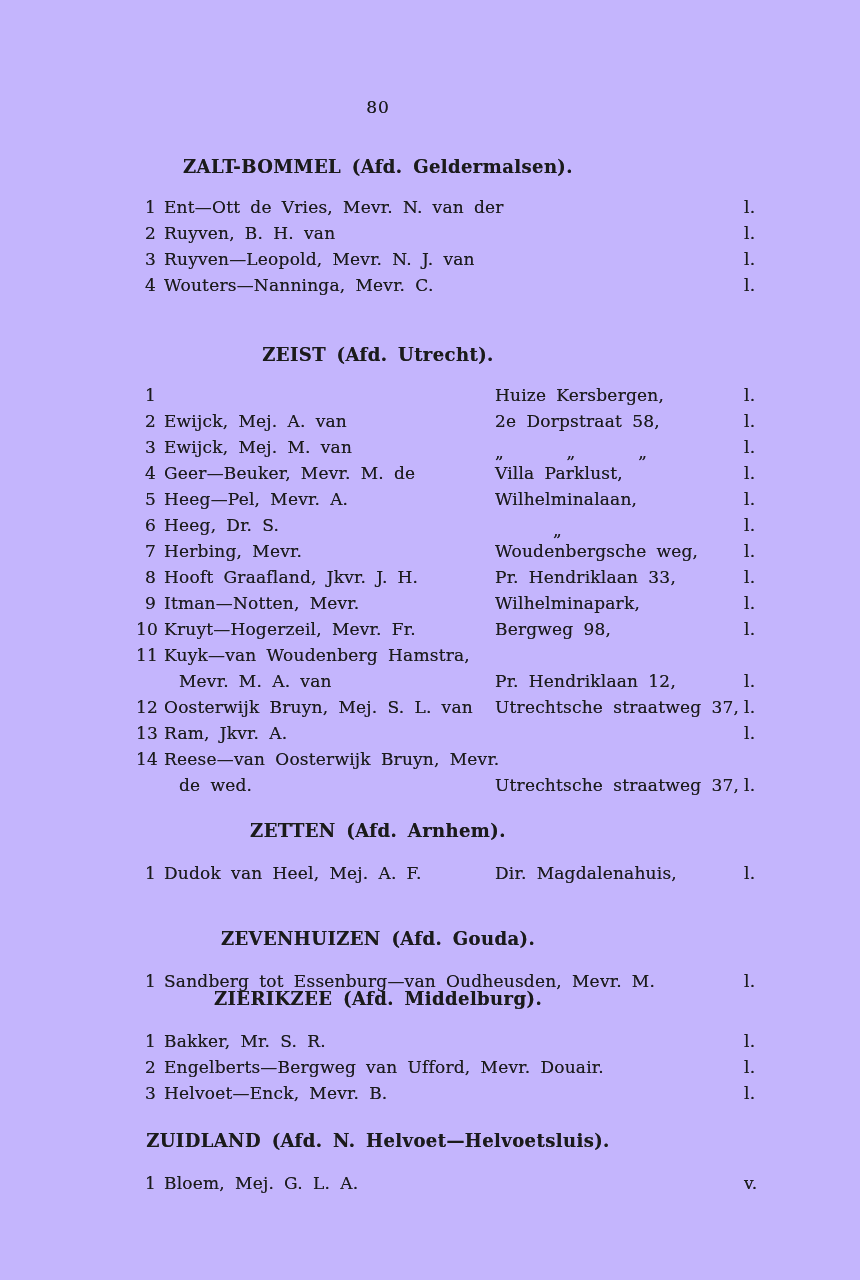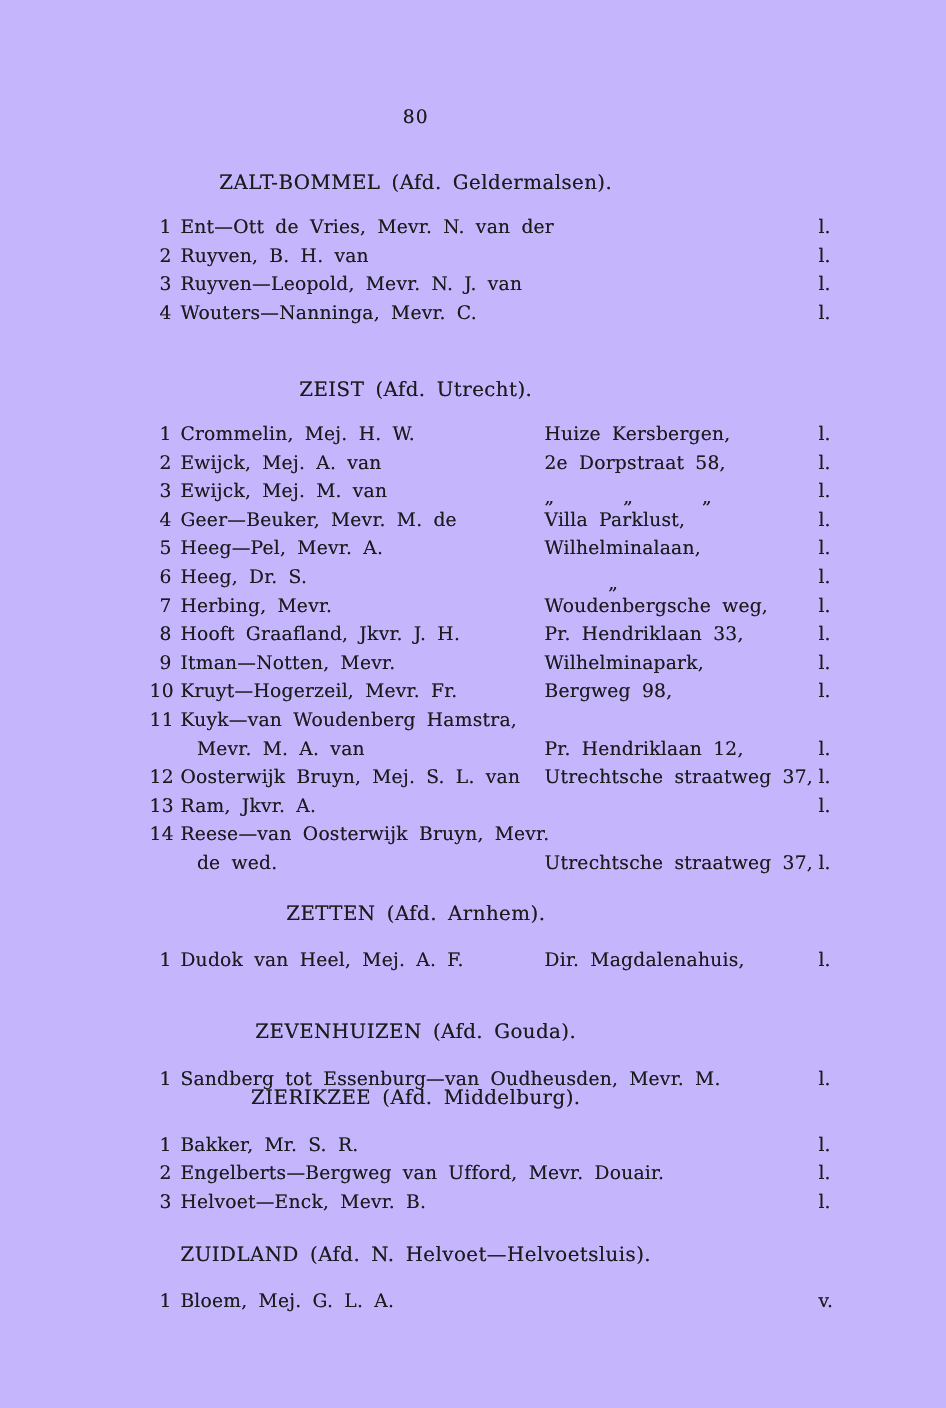--- a/index.html
+++ b/index.html
@@ -21,21 +21,21 @@
     text-align: center;
     font-size: 17px;
     line-height: 26px;
     letter-spacing: 1px;
   }
   .section { position: absolute; left: 0; width: 860px; }
   .heading {
     margin-left: 100px;
     width: 556px;
     text-align: center;
-    font-weight: normal;
+    font-weight: bold;
     font-size: 18px;
     line-height: 26px;
     letter-spacing: 0.4px;
     word-spacing: 4px;
     white-space: nowrap;
   }
   .rows { position: relative; margin-left: 136px; width: 690px; }
   .row { position: relative; height: 26px; }
   .row span {
     font-size: 17px;
@@ -80,21 +80,20 @@
           <span class="name">Wouters—Nanninga, Mevr. C.</span>
           <span class="mark">l.</span>
         </div>
       </div>
     </div>
     <div class="section" style="top: 342px;">
       <div class="heading">ZEIST (Afd. Utrecht).</div>
       <div class="rows" style="margin-top: 14px;">
         <div class="row">
           <span class="num">1</span>
-          <span class="name">Crommelin, Mej. H. W.</span>
           <span class="addr">Huize Kersbergen,</span>
           <span class="mark">l.</span>
         </div>
         <div class="row">
           <span class="num">2</span>
           <span class="name">Ewijck, Mej. A. van</span>
           <span class="addr">2e Dorpstraat 58,</span>
           <span class="mark">l.</span>
         </div>
         <div class="row">

